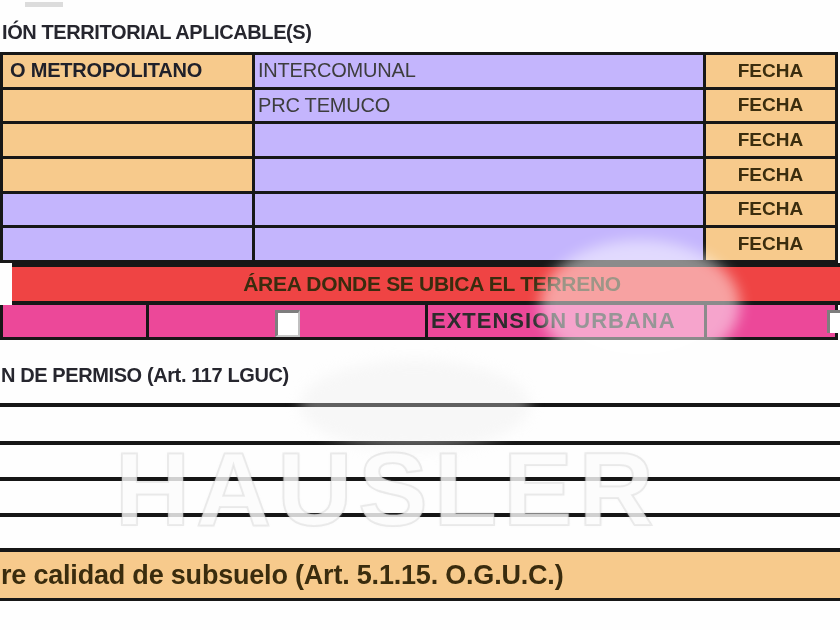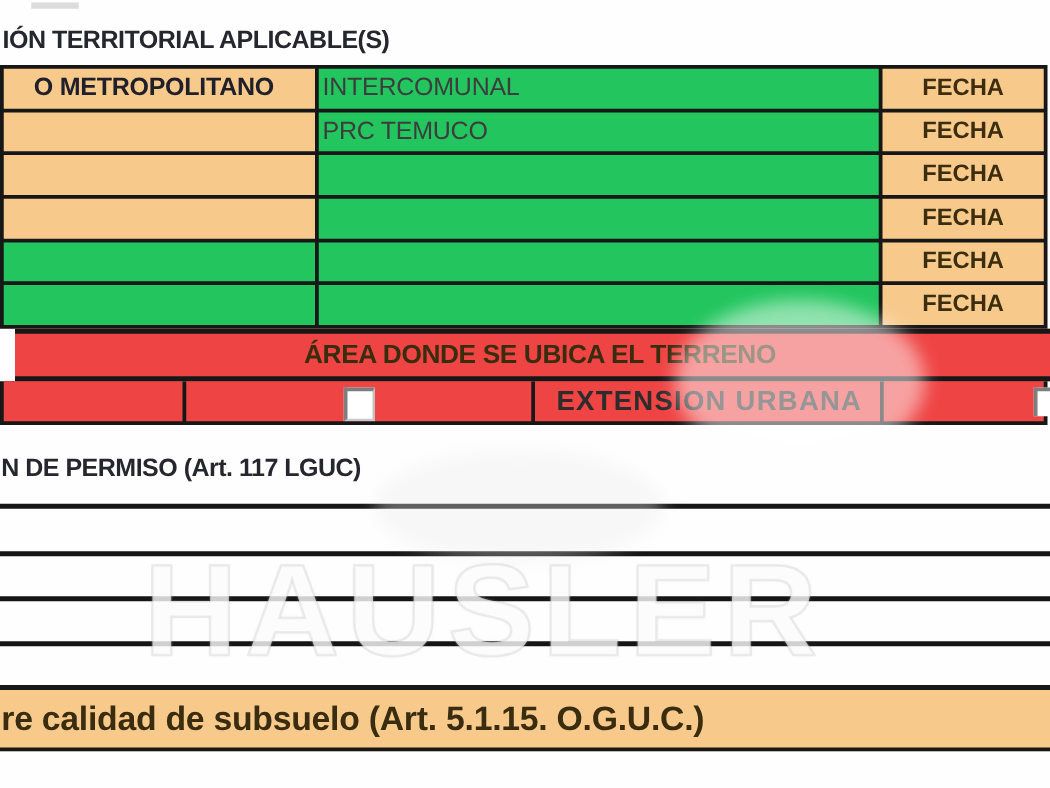--- a/index.html
+++ b/index.html
@@ -14,35 +14,35 @@
   .h-dark{color:#26262e;font-weight:bold;font-size:20px;letter-spacing:-0.4px;white-space:nowrap;}
   #doc-title{left:2px;top:21px;}
   #permit-heading{left:1px;top:364px;}
 
   
   #plan-table{left:0;top:52px;width:838px;height:211px;background:#171717;
       display:grid;grid-template-columns:249px 448px 1fr;grid-template-rows:repeat(6,1fr);
       gap:3px;padding:3px;}
   .cell{display:flex;align-items:center;overflow:hidden;}
   .cell.orange{background:#f7ca8c;}
-  .cell.white{background:#22c55e;}
-  .cell.instr{font-weight:bold;color:#20202a;font-size:20px;padding-left:24px;letter-spacing:-0.2px;white-space:nowrap;}
+  .cell.white{background:#c4b5fd;}
+  .cell.instr{font-weight:bold;color:#20202a;font-size:20px;padding-left:7px;letter-spacing:-0.2px;white-space:nowrap;}
   .cell.val{color:#3d3d3d;font-size:20px;padding-left:3px;letter-spacing:-0.2px;white-space:nowrap;}
   .cell.fecha{justify-content:center;font-weight:bold;color:#3b2d0e;font-size:19px;}
 
   
   #area-band{left:12px;top:263px;width:840px;height:42px;background:#ef4444;
       border-top:4px solid #171717;border-bottom:4px solid #171717;
       display:flex;align-items:center;justify-content:center;}
   #area-band span{font-weight:bold;color:#3a2c0e;font-size:21px;letter-spacing:-0.3px;white-space:nowrap;}
 
   
   #cb-row{left:0;top:305px;width:838px;height:35px;background:#171717;
       display:grid;grid-template-columns:143px 276px 276px 1fr;gap:3px;padding:0 3px 3px 3px;}
-  #cb-row .cell.white{background:#ef4444;justify-content:center;}
+  #cb-row .cell.white{background:#ec4899;}
   .checkbox{width:20px;height:22px;margin:4px auto 0 auto;
       border-top:3px solid #7e7e7e;border-left:3px solid #7e7e7e;
       border-right:2px solid #c0c0c0;border-bottom:2px solid #c9c9c9;background:#fff;}
   #ext-label{font-weight:bold;color:#2c2c2c;font-size:22px;letter-spacing:1px;padding-left:3px;white-space:nowrap;}
   #cb-right{left:827px;top:310px;width:22px;height:23px;
       border-top:3px solid #7e7e7e;border-left:3px solid #7e7e7e;background:#fff;}
 
   
   .rule{left:0;width:840px;height:4px;background:#161616;}
 

